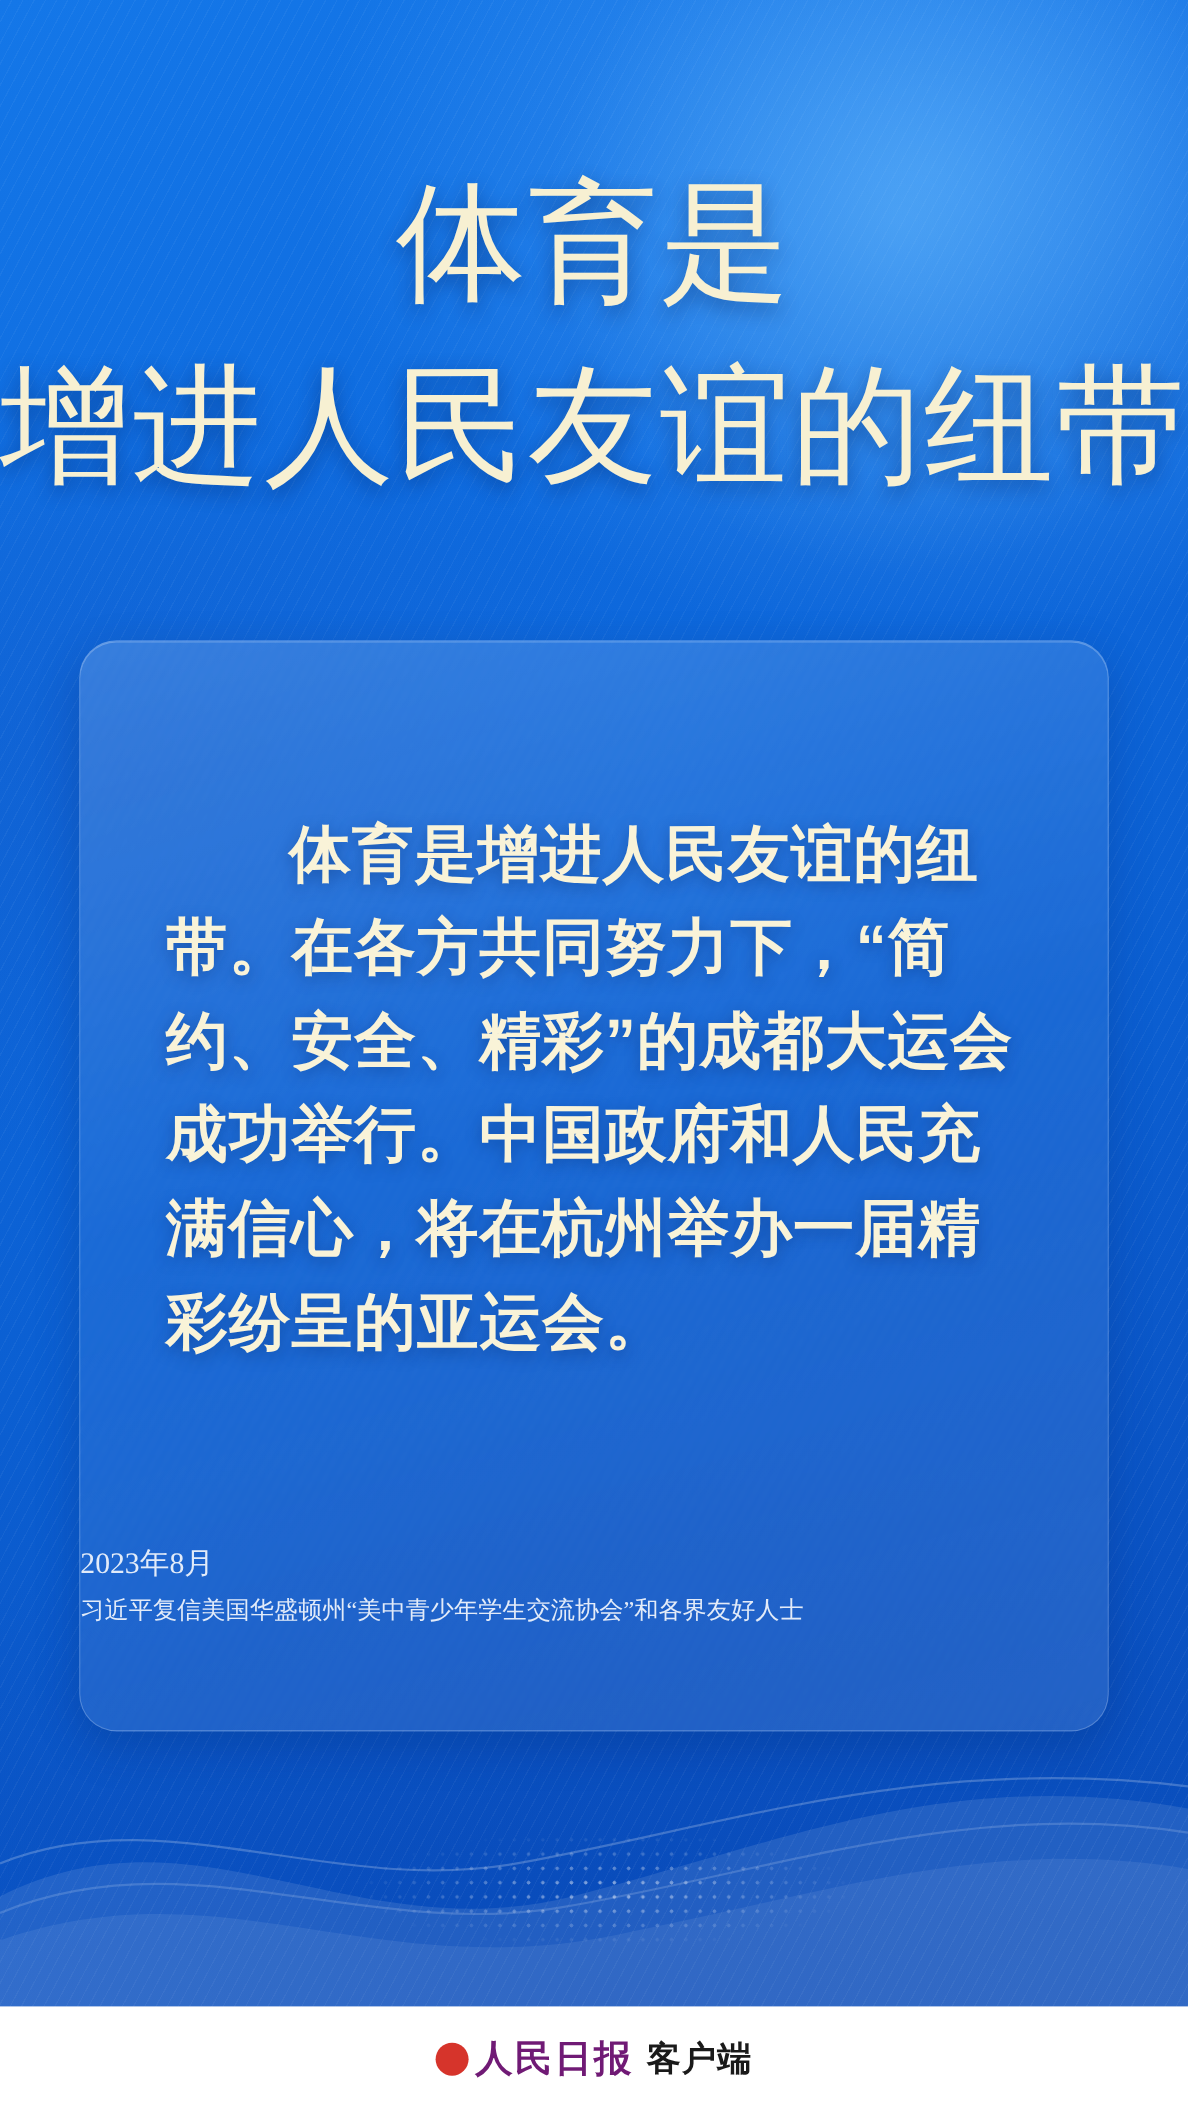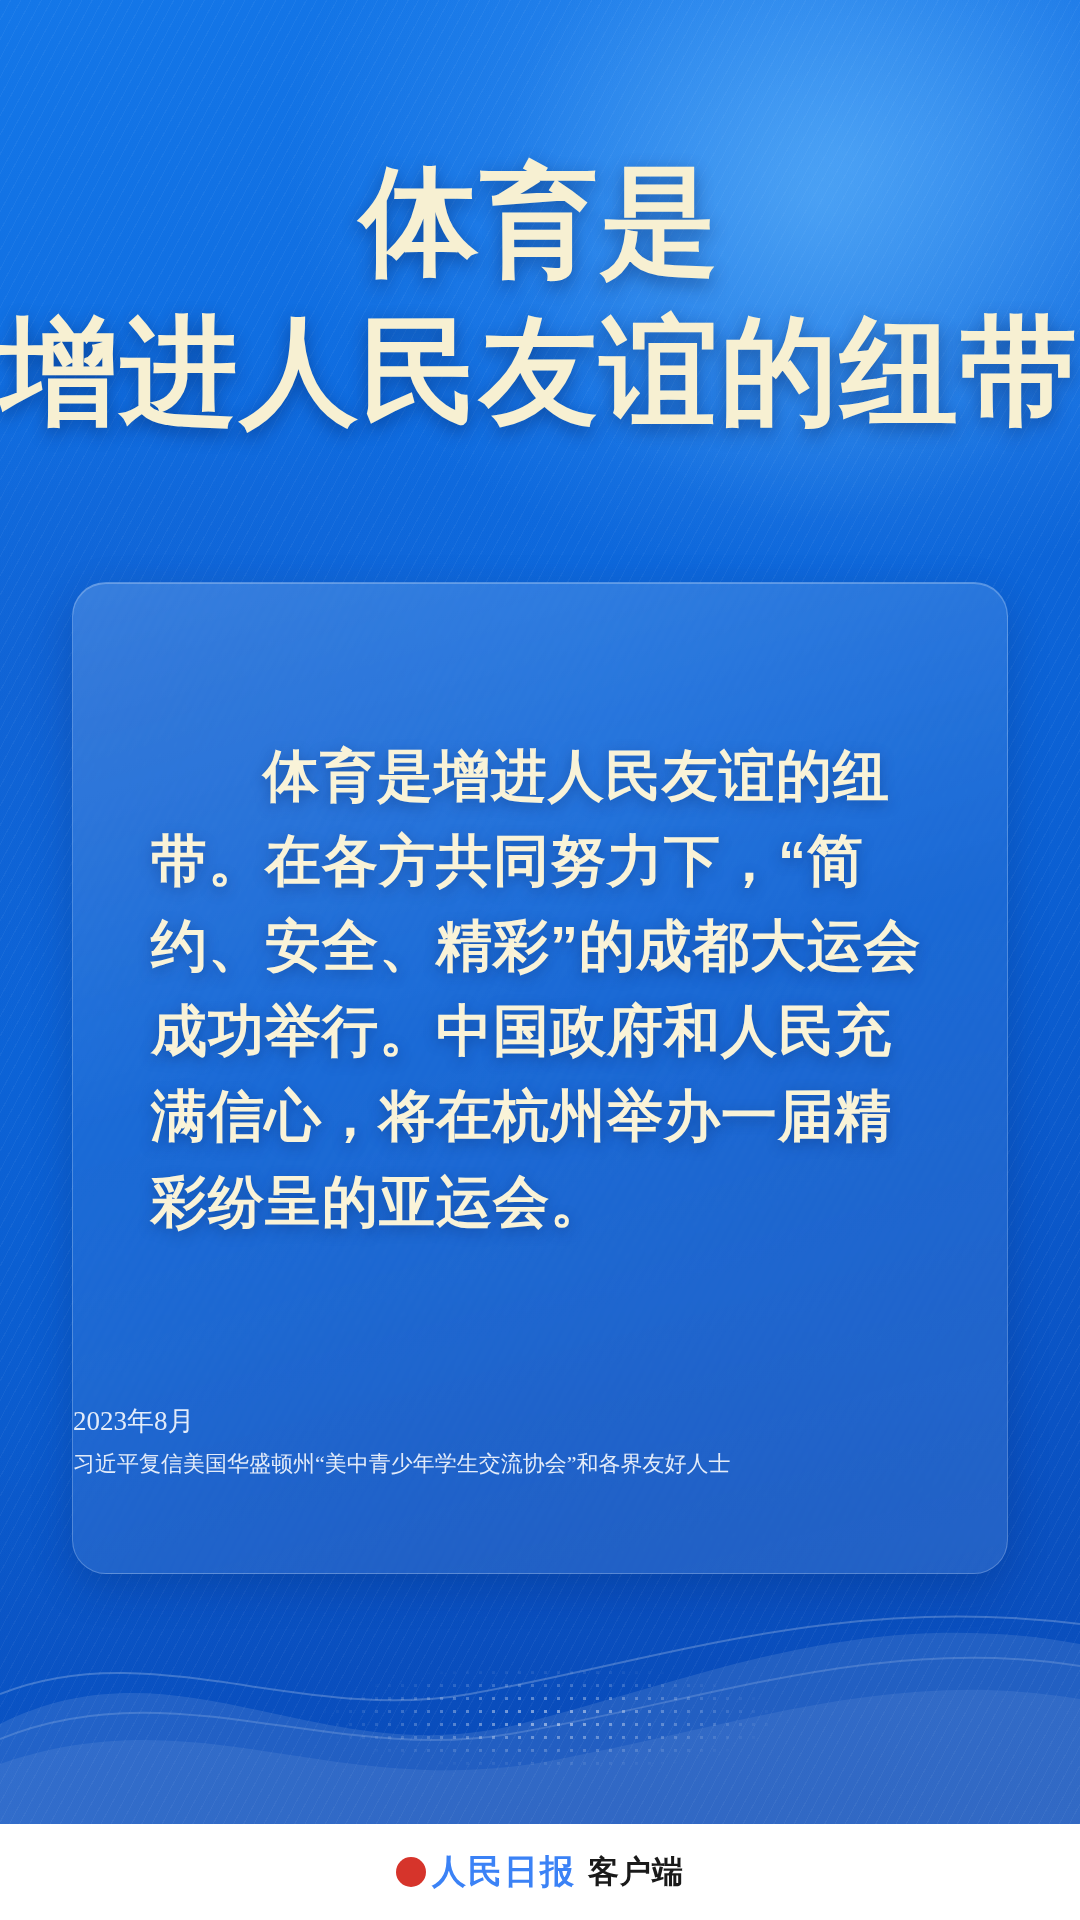--- a/index.html
+++ b/index.html
@@ -45,33 +45,33 @@
     pointer-events: none;
   }
 
   
   .headline {
     position: absolute;
     top: 150px;
     left: 0; right: 0;
     text-align: center;
     color: #f7f0d2;
-    font-weight: 700;
+    font-weight: 400;
     letter-spacing: 2px;
     text-shadow: 0 6px 18px rgba(0,32,90,0.45);
     line-height: 1.22;
   }
   .headline .l1 {
     display: block;
     font-size: 118px;
   }
   .headline .l2 {
     display: block;
     font-size: 118px;
-    margin-top: 6px;
+    margin-top: 22px;
   }
 
   
   .card {
     position: absolute;
     left: 72px;
     top: 582px;
     width: 936px;
     height: 992px;
     border-radius: 34px;
@@ -169,21 +169,21 @@
     position: absolute;
     left: 7px; top: 9px;
     width: 16px; height: 12px;
     border-radius: 3px;
     background: #ffffff;
     opacity: .0;
   }
   .logo-text {
     font-size: 34px;
     font-weight: 700;
-    color: #3b82f6;
+    color: #701a75;
     letter-spacing: 2px;
     font-family: "Liberation Serif", "DejaVu Serif", serif;
   }
   .client-text {
     font-size: 31px;
     font-weight: 700;
     color: #1a1a1a;
     letter-spacing: 1px;
     text-align: center;
   }

